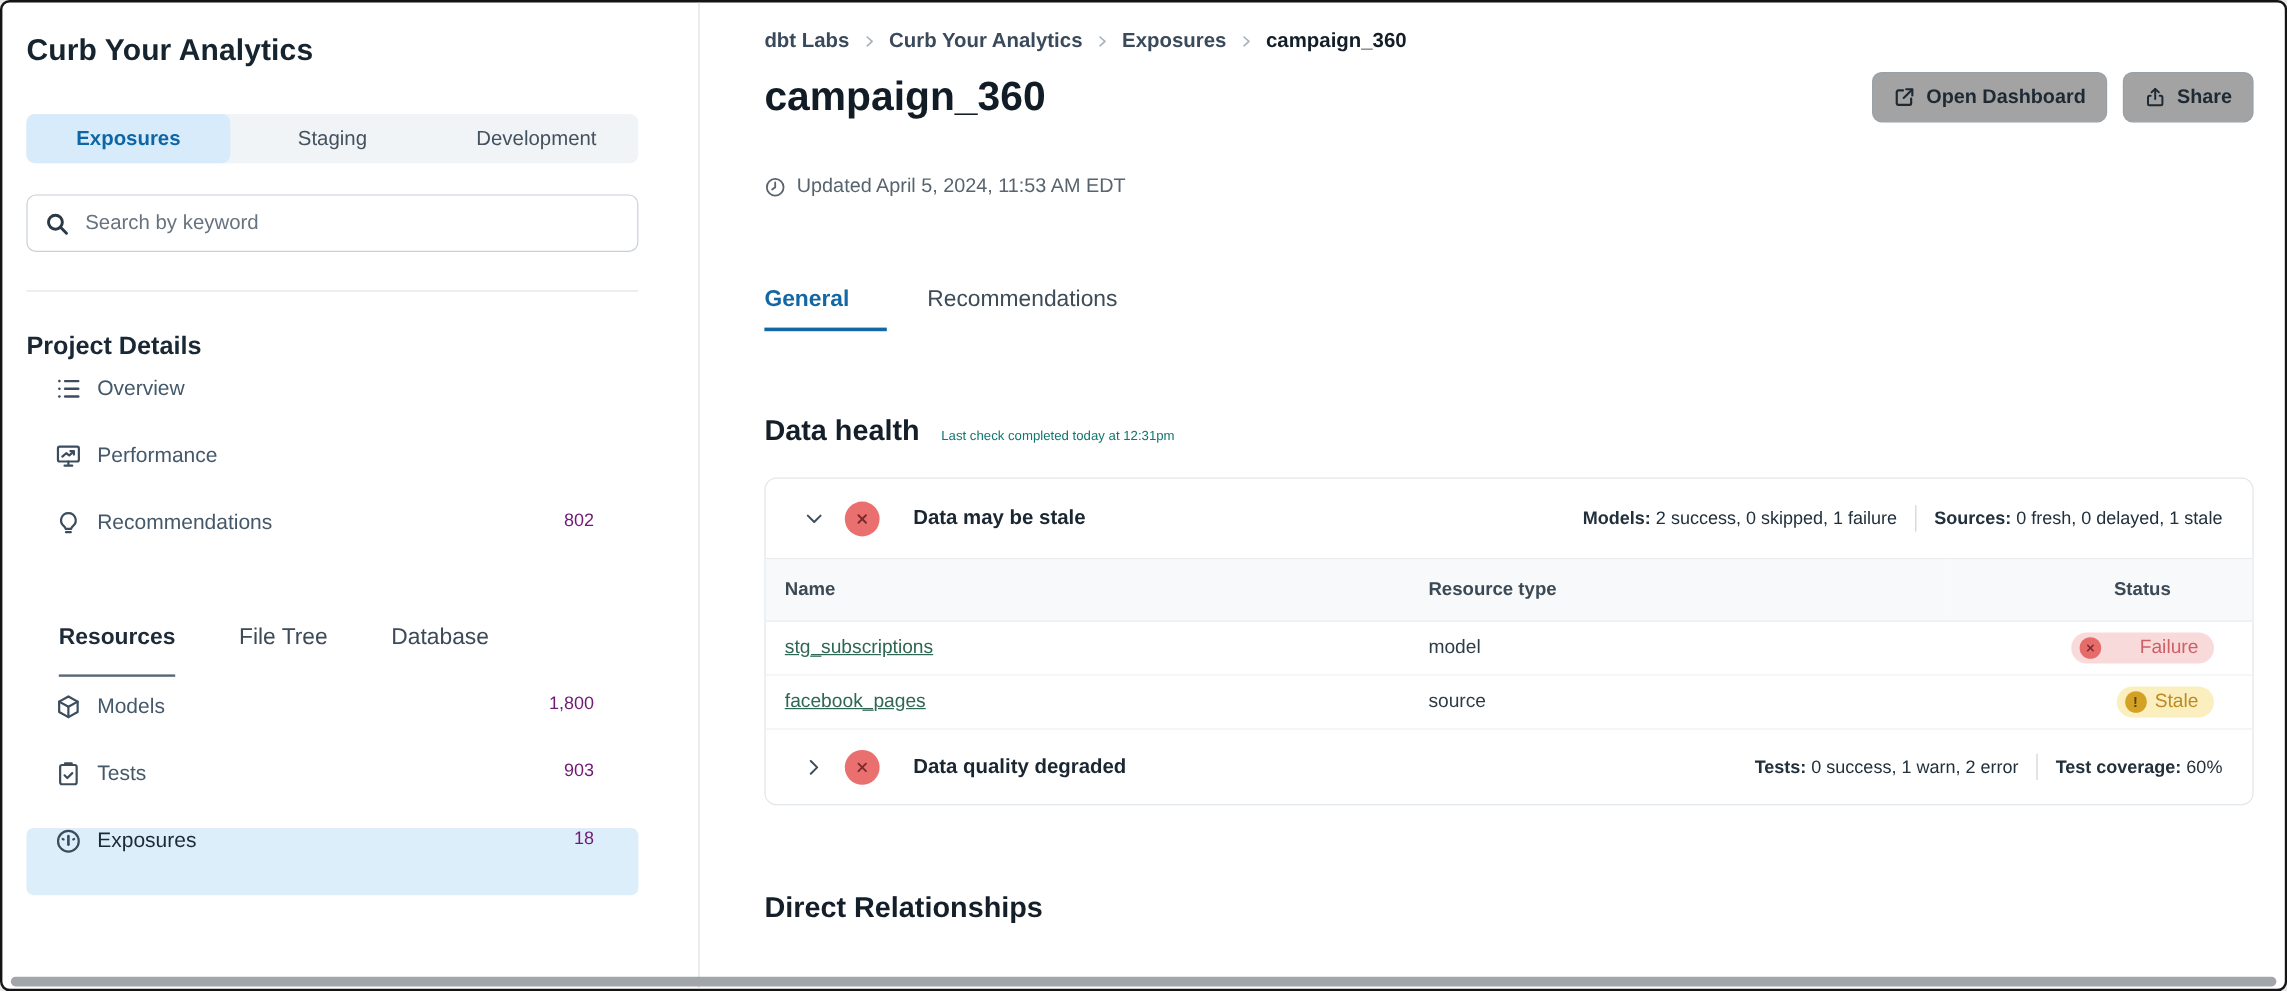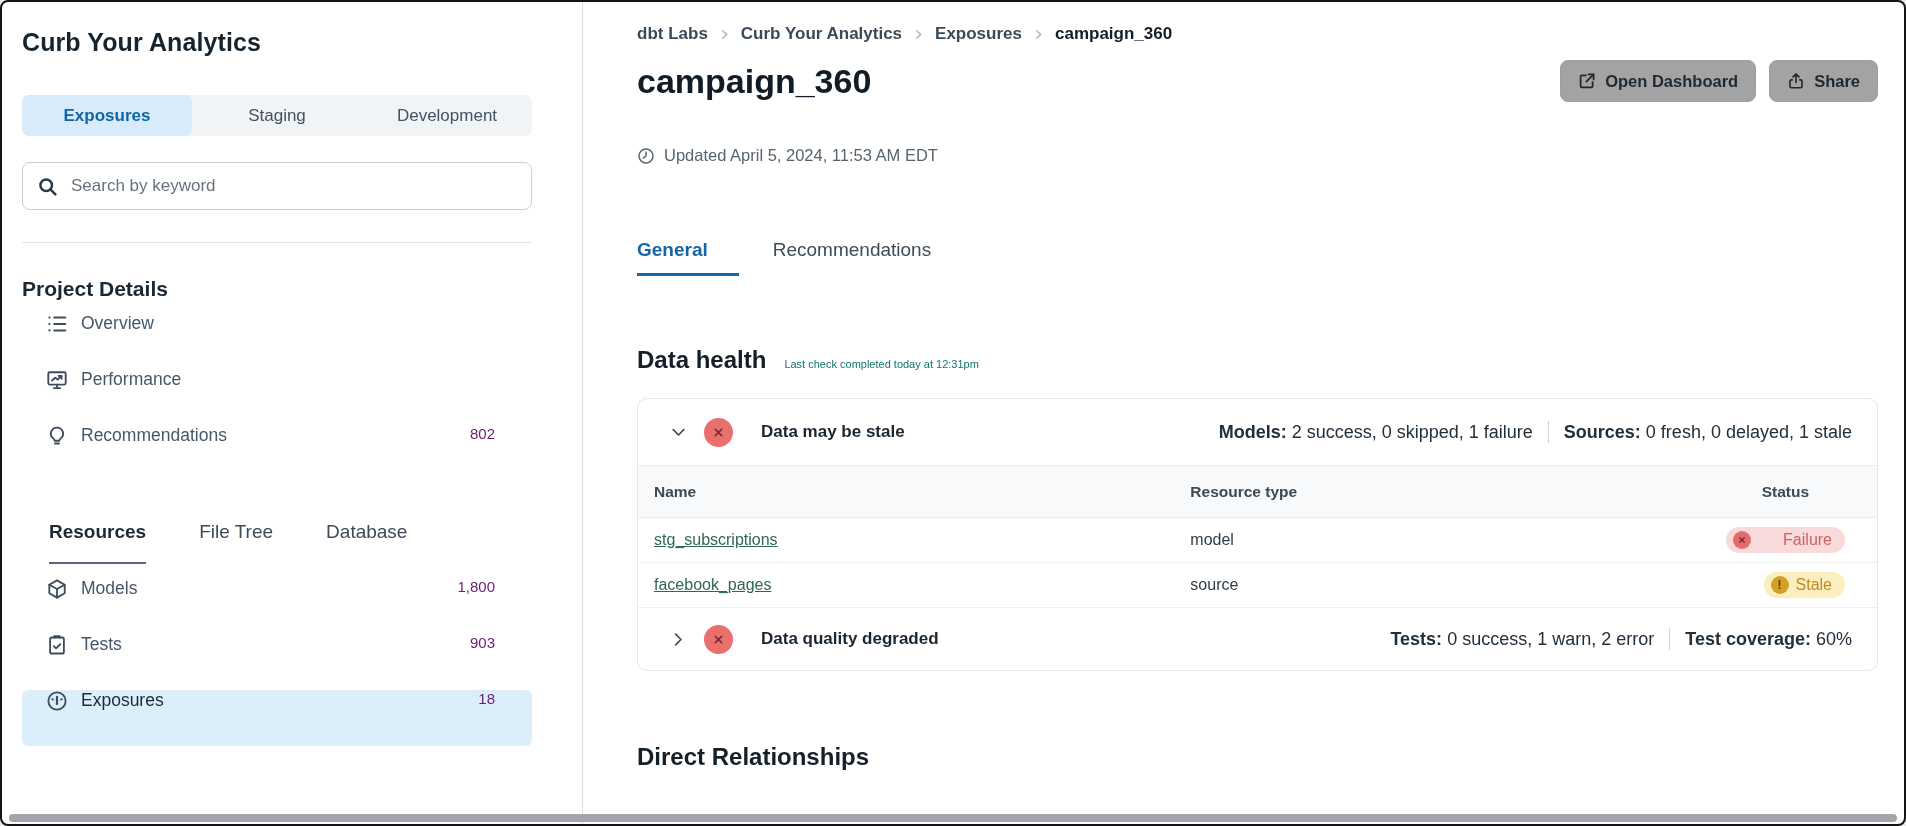--- a/index.html
+++ b/index.html
@@ -52,21 +52,21 @@
   .section-head{margin-top:70px;display:flex;align-items:baseline;gap:18px;}
   .section-head h2{margin:0;font-size:24px;font-weight:700;color:#141f2a;}
   .section-head .sub{font-size:11px;color:#0f766e;}
   .card{margin-top:24px;border:1px solid #e2e7eb;border-radius:10px;overflow:hidden;background:#fff;}
   .group-row{display:flex;align-items:center;padding:0 25px 0 32px;height:66px;}
   .group-row.quality{height:62px;}
   .chev{width:17px;height:17px;color:#3f4e5c;cursor:pointer;flex:none;}
   .xcircle{width:29px;height:29px;border-radius:50%;background:#ea7070;display:flex;align-items:center;justify-content:center;margin-left:17px;flex:none;}
   .xcircle svg{width:15px;height:15px;color:#7c2b2b;}
   .gtitle{margin-left:28px;font-size:17px;font-weight:700;color:#1a2631;}
-  .gstats{margin-left:auto;display:flex;align-items:center;gap:15px;font-size:18px;color:#22303c;white-space:nowrap;}
+  .gstats{margin-left:auto;display:flex;align-items:center;gap:15px;font-size:15px;color:#22303c;white-space:nowrap;}
   .gstats b{font-weight:700;}
   .vdiv{width:1px;height:22px;background:#ccd4da;}
   table.health{width:100%;border-collapse:collapse;}
   table.health thead tr{background:#f7f9fa;height:52px;border-top:1px solid #e8ecef;border-bottom:1px solid #e8ecef;}
   table.health th{font-size:15.5px;font-weight:700;color:#3c4a56;text-align:left;}
   table.health th.c-name,table.health td.c-name{padding-left:16px;width:44.5%;}
   table.health th.c-type,table.health td.c-type{width:35%;}
   table.health th.c-status{text-align:right;padding-right:68px;}
   table.health td.c-status{text-align:right;padding-right:32px;}
   table.health tbody tr{height:45px;border-bottom:1px solid #edf0f3;}

